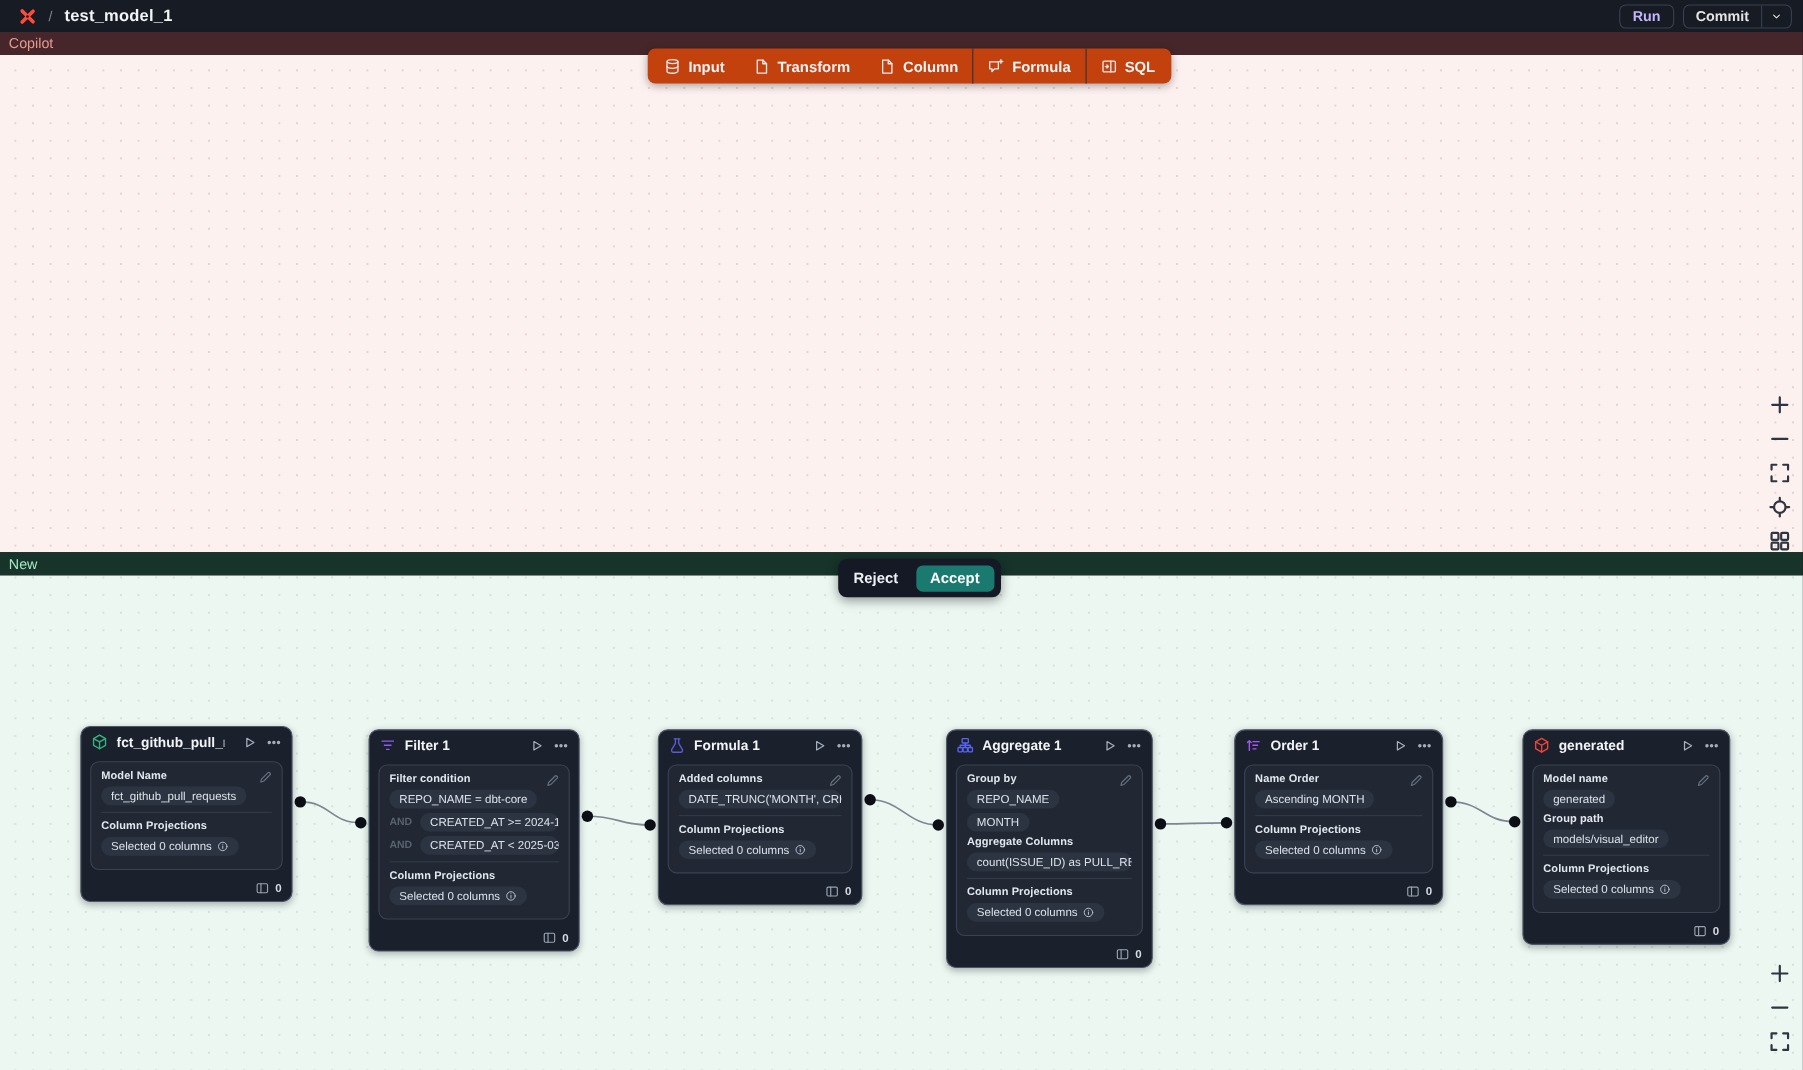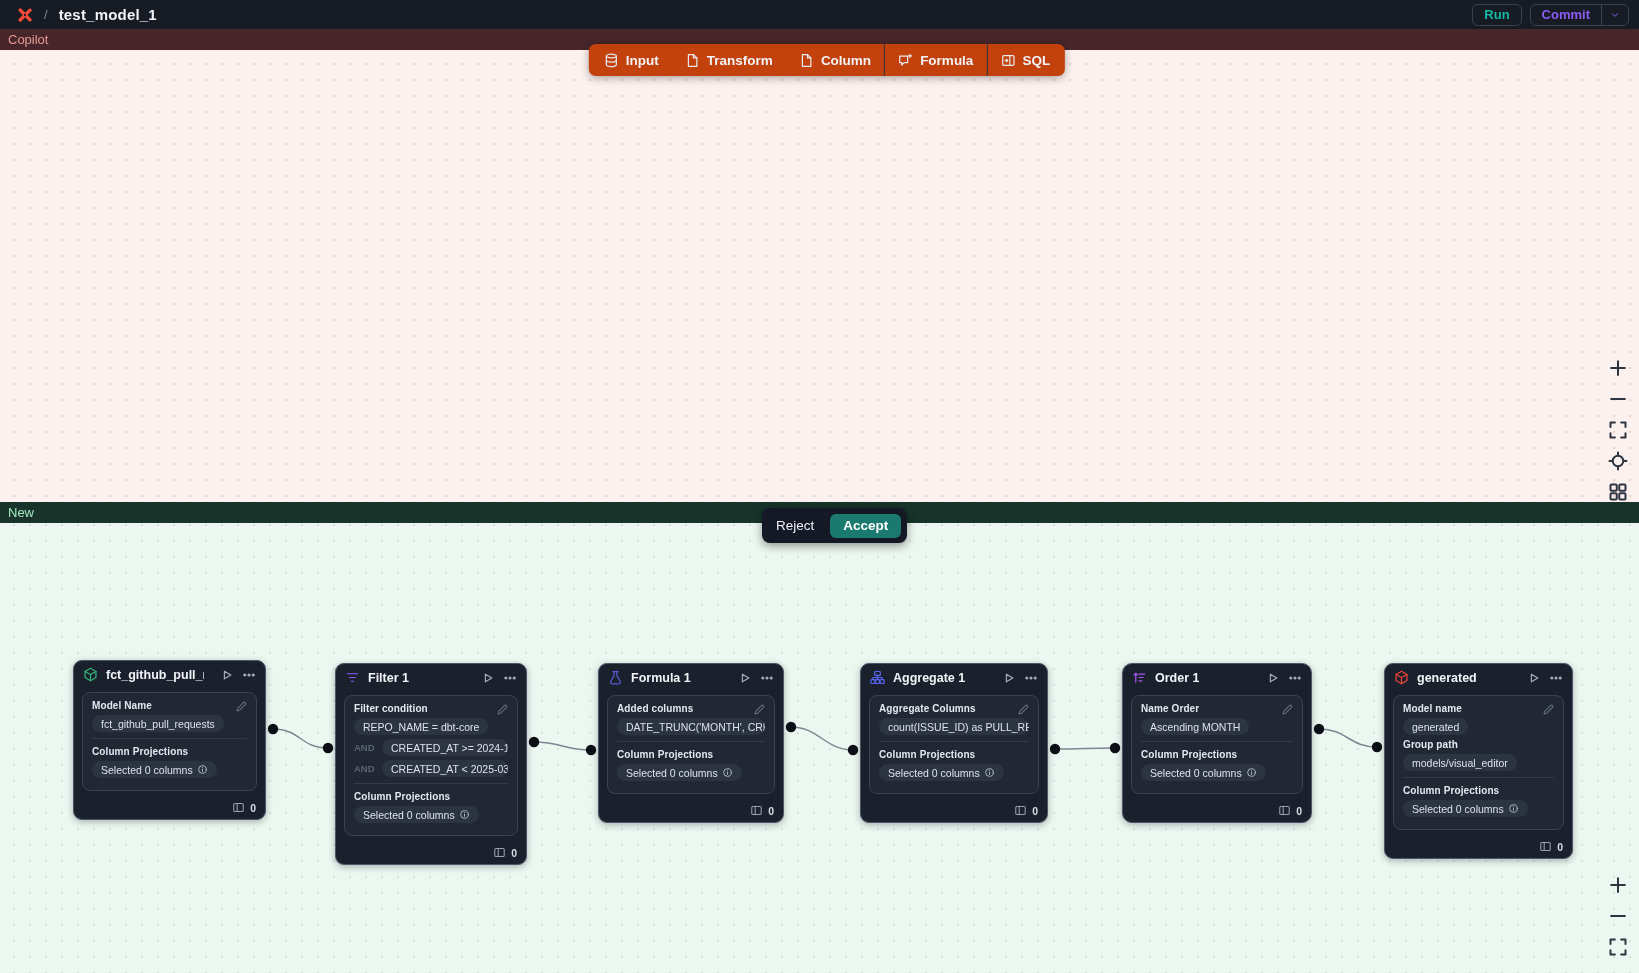--- a/index.html
+++ b/index.html
@@ -14,24 +14,24 @@
   svg { fill:none; stroke:currentColor; stroke-width:1.3; stroke-linecap:round; stroke-linejoin:round; }
 
   
   .topbar { position:absolute; left:0; top:0; width:1639px; height:29px; background:#161b24;
             display:flex; align-items:center; padding:0 10px; z-index:20; }
   .logo { width:18px; height:18px; margin:0 10px 0 6px; cursor:pointer; }
   .logo svg { stroke:none; }
   .crumb-sep { color:#7e8795; font-size:13px; margin-right:11px; }
   .page-title { color:#f2f4f8; font-size:15px; font-weight:700; letter-spacing:.2px; }
   .topbar-actions { margin-left:auto; display:flex; align-items:center; gap:8px; }
-  .tbtn { background:transparent; border:1px solid #39424f; border-radius:6px; color:#14b8a6;
+  .tbtn { background:transparent; border:1px solid #39424f; border-radius:6px; color:#c4b5fd;
           font-family:inherit; font-size:13px; font-weight:600; height:22px; padding:0 11px; cursor:default; }
   .split { display:flex; align-items:stretch; border:1px solid #39424f; border-radius:6px; height:22px; }
-  .split button { background:transparent; border:none; color:#8b5cf6; font-family:inherit;
+  .split button { background:transparent; border:none; color:#e5e5e5; font-family:inherit;
                   font-size:13px; font-weight:600; padding:0 11px; cursor:default; display:flex; align-items:center; }
   .split .chev { border-left:1px solid #39424f; padding:0 7px; }
   .split .chev .icon { width:12px; height:12px; }
 
   
   .band { position:absolute; left:0; width:1639px; height:21px; display:flex; align-items:center;
           padding-left:8px; font-size:13px; font-weight:500; z-index:3; }
   .band-current { top:29px; background:#46262b; color:#e59a92; }
   .band-new { top:502px; background:#17332a; color:#a5e8c3; }
   .canvas { position:absolute; left:0; width:1639px; z-index:1; }
@@ -50,21 +50,21 @@
              color:#f1f3f6; font-family:inherit; font-size:13.5px; font-weight:600; height:32px;
              padding:0 13px; cursor:pointer; }
   .tb-item .icon { color:#e7eaef; }
   .tb-div { width:1px; height:32px; background:#2b3340; }
 
   
   .review { position:absolute; top:508px; left:762px; height:35px; background:#141925;
             border-radius:8px; display:flex; align-items:center; gap:4px; padding:0 6px 0 2px;
             z-index:10; box-shadow:0 3px 10px rgba(0,0,0,.4); }
   .review .rej { background:transparent; border:none; color:#edf0f4; font-family:inherit;
-                 font-size:13.5px; font-weight:400; padding:0 12px; height:24px; cursor:pointer; }
+                 font-size:13.5px; font-weight:700; padding:0 12px; height:24px; cursor:pointer; }
   .review .acc { border:none; border-radius:6px; color:#fff; font-family:inherit;
                  font-size:13.5px; font-weight:700; padding:0 13px; height:24px; cursor:pointer; }
 
   
   .controls { position:absolute; right:11px; display:flex; flex-direction:column; gap:11px; z-index:6; }
   .controls-current { top:358px; }
   .controls-new { bottom:16px; }
   .ctl { background:transparent; border:none; padding:0; width:20px; height:20px; color:#2e3540; cursor:pointer; }
   .ctl svg { width:20px; height:20px; stroke-width:1.6; }
 
@@ -371,20 +371,29 @@
                 <circle cx="8" cy="8" r="1.15" fill="currentColor"></circle>
                 <circle cx="12.8" cy="8" r="1.15" fill="currentColor"></circle>
               </svg>
             </span>
           </button>
     </div>
     <div class="ncard">
       <button class="pencil"><svg viewBox="0 0 16 16">
               <path d="M2.5 13.5l.9-3.2 7.3-7.3a1.2 1.2 0 011.7 0l.6.6a1.2 1.2 0 010 1.7l-7.3 7.3z"></path>
             </svg></button>
+      <div class="sec">
+      <div class="sec-label">Group by</div>
+            <div class="prow">
+              <span class="pill">REPO_NAME</span>
+            </div>
+            <div class="prow">
+              <span class="pill">MONTH</span>
+            </div>
+          </div>
           <div class="sec">
       <div class="sec-label">Aggregate Columns</div>
             <div class="prow">
               <span class="pill">count(ISSUE_ID) as PULL_REQUEST_…</span>
             </div>
           </div>
       <div class="ndiv"></div>
       <div class="sec">
         <div class="sec-label">Column Projections</div>
         <div class="prow">

